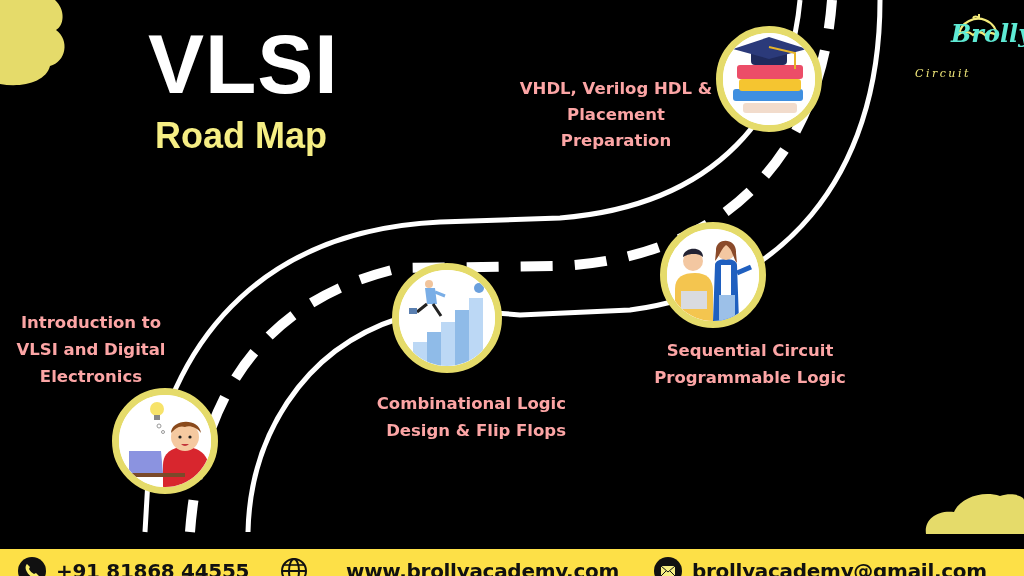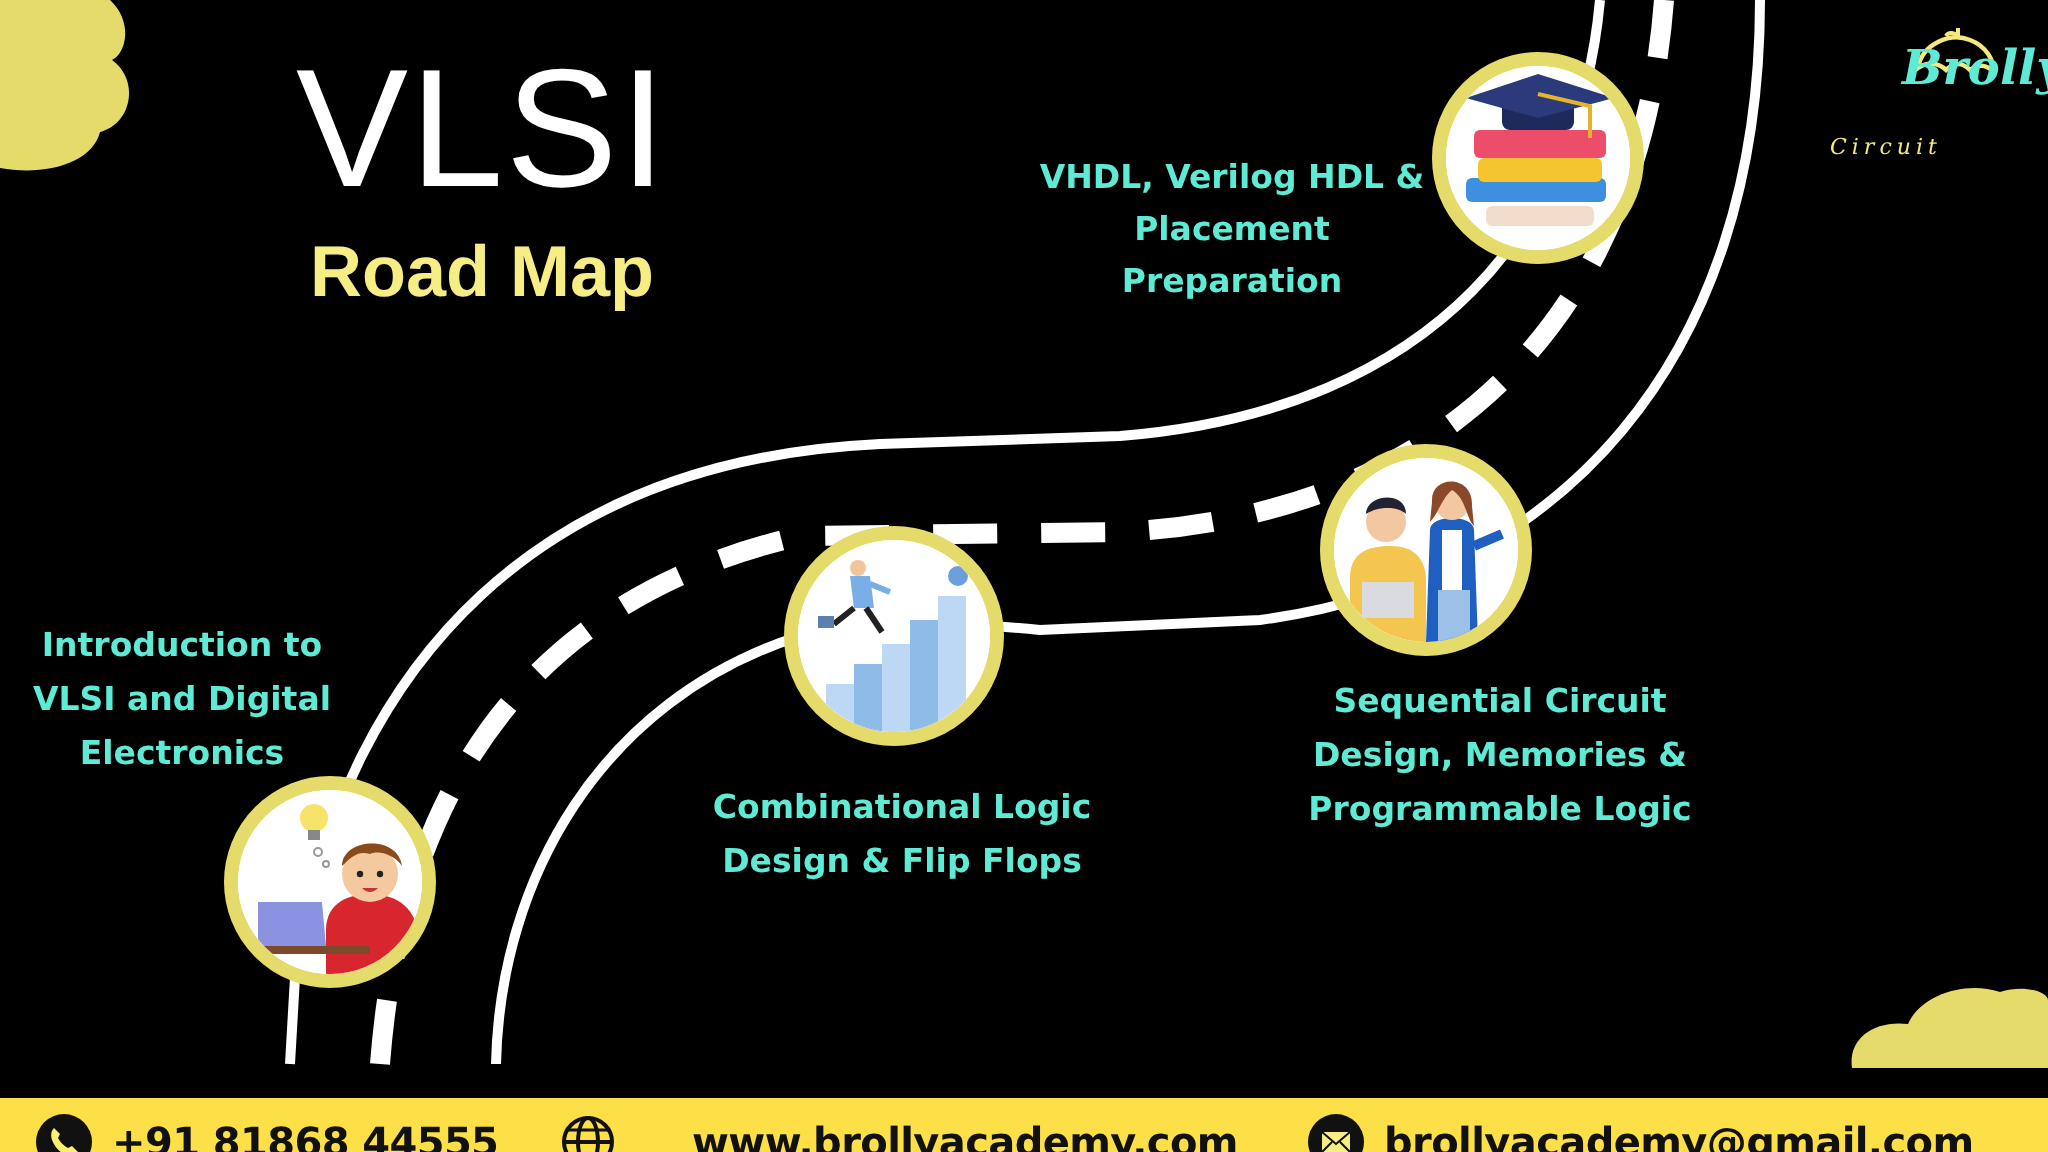--- a/index.html
+++ b/index.html
@@ -7,21 +7,21 @@
     body { position: relative; font-family: "DejaVu Sans", sans-serif; }
 
     .canvas { position: absolute; left: 0; top: 0; width: 1024px; height: 576px; background: #000; overflow: hidden; }
 
     .road-svg { position: absolute; left: 0; top: 0; width: 1024px; height: 576px; }
 
     .cloud { position: absolute; }
 
     .title-main {
       position: absolute; left: 148px; top: 22px;
-      font-family: "Liberation Sans", sans-serif; font-weight: normal;
+      font-family: "Liberation Sans", sans-serif; font-weight: bold;
       font-size: 84px; color: #ffffff; letter-spacing: 1px; line-height: 1;
     }
     .title-sub {
       position: absolute; left: 155px; top: 118px;
       font-family: "Liberation Sans", sans-serif; font-weight: bold;
       font-size: 36px; color: #f6ee84; line-height: 1;
     }
 
     .logo { position: absolute; left: 905px; top: 14px; width: 100px; height: 80px; }
     .logo-brand {
@@ -30,21 +30,21 @@
       font-size: 24px; color: #5eead4; line-height: 1; margin-left: 36px;
     }
     .logo-sub {
       position: absolute; left: 10px; top: 54px;
       font-family: "DejaVu Serif", serif; font-style: italic;
       font-size: 11px; color: #f3ea7b; letter-spacing: 2.5px; line-height: 1;
     }
     .logo-umbrella { position: absolute; left: 50px; top: 0; width: 44px; height: 28px; }
 
     .step-label {
-      position: absolute; color: #5eead4; text-align: center;
+      position: absolute; color: #fca5a5; text-align: center;
       font-family: "DejaVu Sans", sans-serif; font-weight: bold;
       font-size: 16.5px; line-height: 27px;
     }
 
     .badge {
       position: absolute; border-radius: 50%;
       background: #ffffff; border: 7px solid #e5db6a; overflow: hidden;
     }
     .badge svg { width: 100%; height: 100%; display: block; }
 
@@ -124,21 +124,21 @@
       <rect x="56" y="40" width="14" height="56" fill="#8fbbe8"></rect>
       <rect x="70" y="28" width="14" height="68" fill="#bcd8f5"></rect>
       <circle cx="80" cy="18" r="5" fill="#6a9fdc"></circle>
       <circle cx="30" cy="14" r="4" fill="#f1c49c"></circle>
       <path d="M26 18 L36 18 L38 34 L28 34 Z" fill="#7aaee6"></path>
       <path d="M28 34 L18 42 M34 34 L42 46" stroke="#222" stroke-width="3"></path>
       <path d="M36 22 L46 26" stroke="#7aaee6" stroke-width="3"></path>
       <rect x="10" y="38" width="8" height="6" fill="#5a7fb0"></rect>
     </svg>
   </div>
-  <div class="step-label" style="left:336px;top:390px;width:230px;">
+  <div class="step-label" style="left:336px;top:390px;width:230px;text-align:right;">
     <div>Combinational Logic</div>
     <div>Design &amp; Flip Flops</div>
   </div>
 
   <div class="badge" style="left:660px;top:222px;width:106px;height:106px;">
     <svg viewBox="0 0 92 92">
       <rect width="92" height="92" fill="#ffffff"></rect>
       <path d="M8 60 C8 48, 16 44, 28 44 C40 44, 46 50, 46 62 L46 92 L8 92 Z" fill="#f4c54f"></path>
       <circle cx="26" cy="32" r="10" fill="#f3c7a1"></circle>
       <path d="M16 28 C16 18, 36 16, 36 28 C32 24, 22 24, 16 28 Z" fill="#223"></path>
@@ -146,21 +146,20 @@
       <path d="M48 36 C48 28, 70 28, 70 36 L72 92 L46 92 Z" fill="#1f5fbf"></path>
       <rect x="54" y="36" width="10" height="30" fill="#ffffff"></rect>
       <rect x="52" y="66" width="16" height="26" fill="#9cc0e8"></rect>
       <circle cx="59" cy="22" r="9" fill="#f3c7a1"></circle>
       <path d="M49 22 C48 8, 70 8, 69 24 L70 34 C66 30, 66 20, 59 16 C54 20, 52 28, 48 32 Z" fill="#8a4a2a"></path>
       <path d="M70 44 L84 38" stroke="#1f5fbf" stroke-width="5"></path>
     </svg>
   </div>
   <div class="step-label" style="left:630px;top:337px;width:240px;">
     <div>Sequential Circuit</div>
-    <div>Design, Memories &amp;</div>
     <div>Programmable Logic</div>
   </div>
 
   <div class="step-label" style="left:514px;top:76px;width:204px;line-height:26px;">
     <div>VHDL, Verilog HDL &amp;</div>
     <div>Placement</div>
     <div>Preparation</div>
   </div>
   <div class="badge" style="left:716px;top:26px;width:106px;height:106px;">
     <svg viewBox="0 0 92 92">

